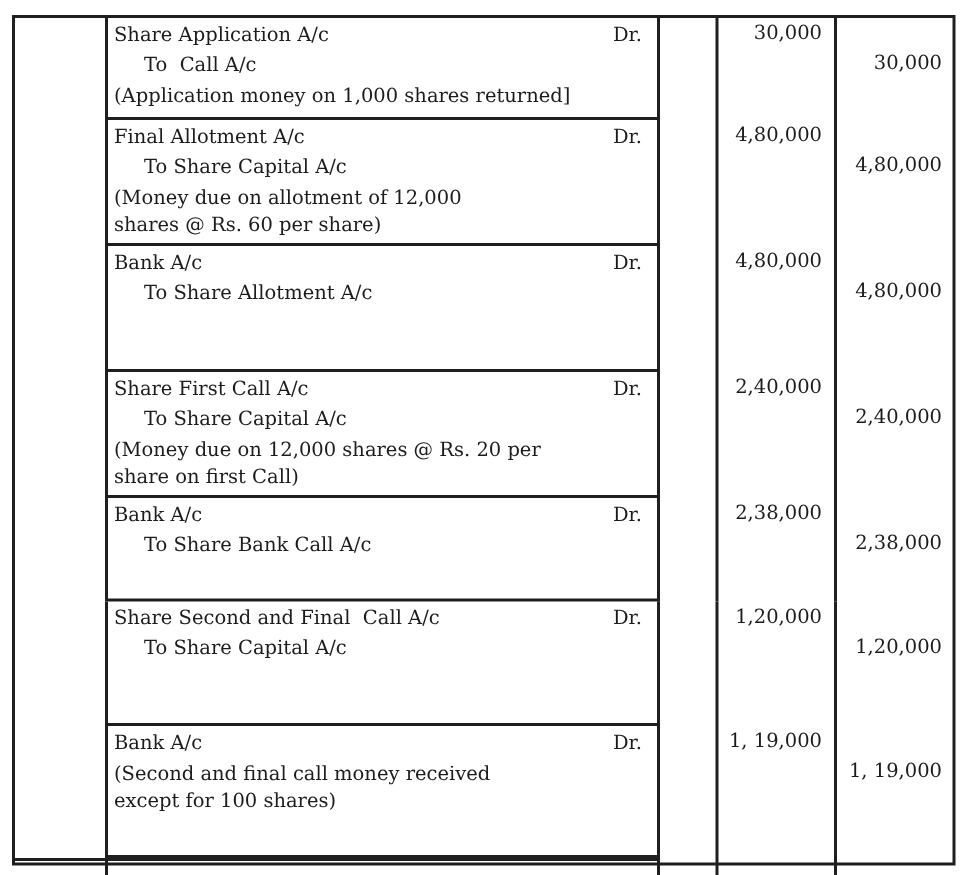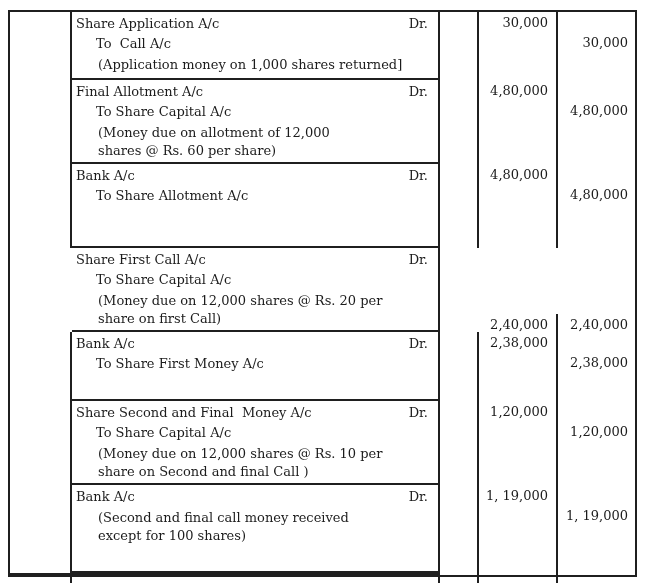--- a/index.html
+++ b/index.html
@@ -28,21 +28,21 @@
   .entry-row.bordered .part-cell { border-bottom: 2px solid #1f1f1f; }
   .line1 {
     display: flex; justify-content: space-between;
     font-size: 13px; line-height: 20px; white-space: pre-wrap;
   }
   .dr { padding-right: 4px; }
   .line2 {
     font-size: 13px; line-height: 20px;
     padding-left: 20px; white-space: pre-wrap;
   }
-  .narration { margin-top: 2px; margin-left: 22px; }
+  .narration { margin-top: 2px; }
   .narr-line { font-size: 13px; line-height: 18px; white-space: pre-wrap; }
   .empty-row { flex: 1; display: flex; }
   .empty-row .date-cell, .empty-row .part-cell { border-top: 2px solid #1f1f1f; }
 </style>
 </head>
 <body>
 
 <div class="journal">
   <div style="display:flex;flex-direction:column;">
   <div class="entry-row bordered" style="min-height: 68px;">
@@ -87,21 +87,21 @@
         <span>Bank A/c</span>
         <span class="dr">Dr.</span>
       </div>
       <div class="line2">To Share Allotment A/c</div>
     </div>
     <div class="cell lf-cell"></div>
     <div class="cell debit-cell">4,80,000</div>
     <div class="cell credit-cell">4,80,000</div>
   </div>
 
-  <div class="entry-row bordered" style="min-height: 79px; align-items: flex-end;">
+  <div class="entry-row bordered" style="min-height: 79px;">
     <div class="cell date-cell"></div>
     <div class="cell part-cell">
       <div class="line1">
         <span>Share First Call A/c</span>
         <span class="dr">Dr.</span>
       </div>
       <div class="line2">To Share Capital A/c</div>
       <div class="narration">
             <div class="narr-line">(Money due on 12,000 shares @ Rs. 20 per</div>
             <div class="narr-line">share on first Call)</div>
@@ -112,39 +112,35 @@
     <div class="cell credit-cell">2,40,000</div>
   </div>
 
   <div class="entry-row bordered" style="min-height: 69px;">
     <div class="cell date-cell"></div>
     <div class="cell part-cell">
       <div class="line1">
         <span>Bank A/c</span>
         <span class="dr">Dr.</span>
       </div>
-      <div class="line2">To Share First Money A/c</div>
+      <div class="line2">To Share Bank Call A/c</div>
     </div>
     <div class="cell lf-cell"></div>
     <div class="cell debit-cell">2,38,000</div>
     <div class="cell credit-cell">2,38,000</div>
   </div>
 
   <div class="entry-row bordered" style="min-height: 83px;">
     <div class="cell date-cell"></div>
     <div class="cell part-cell">
       <div class="line1">
-        <span>Share Second and Final  Money A/c</span>
+        <span>Share Second and Final  Call A/c</span>
         <span class="dr">Dr.</span>
       </div>
       <div class="line2">To Share Capital A/c</div>
-      <div class="narration">
-            <div class="narr-line">(Money due on 12,000 shares @ Rs. 10 per</div>
-            <div class="narr-line">share on Second and final Call )</div>
-          </div>
     </div>
     <div class="cell lf-cell"></div>
     <div class="cell debit-cell">1,20,000</div>
     <div class="cell credit-cell">1,20,000</div>
   </div>
 
   <div class="entry-row bordered" style="min-height: 88px;">
     <div class="cell date-cell"></div>
     <div class="cell part-cell">
       <div class="line1">

